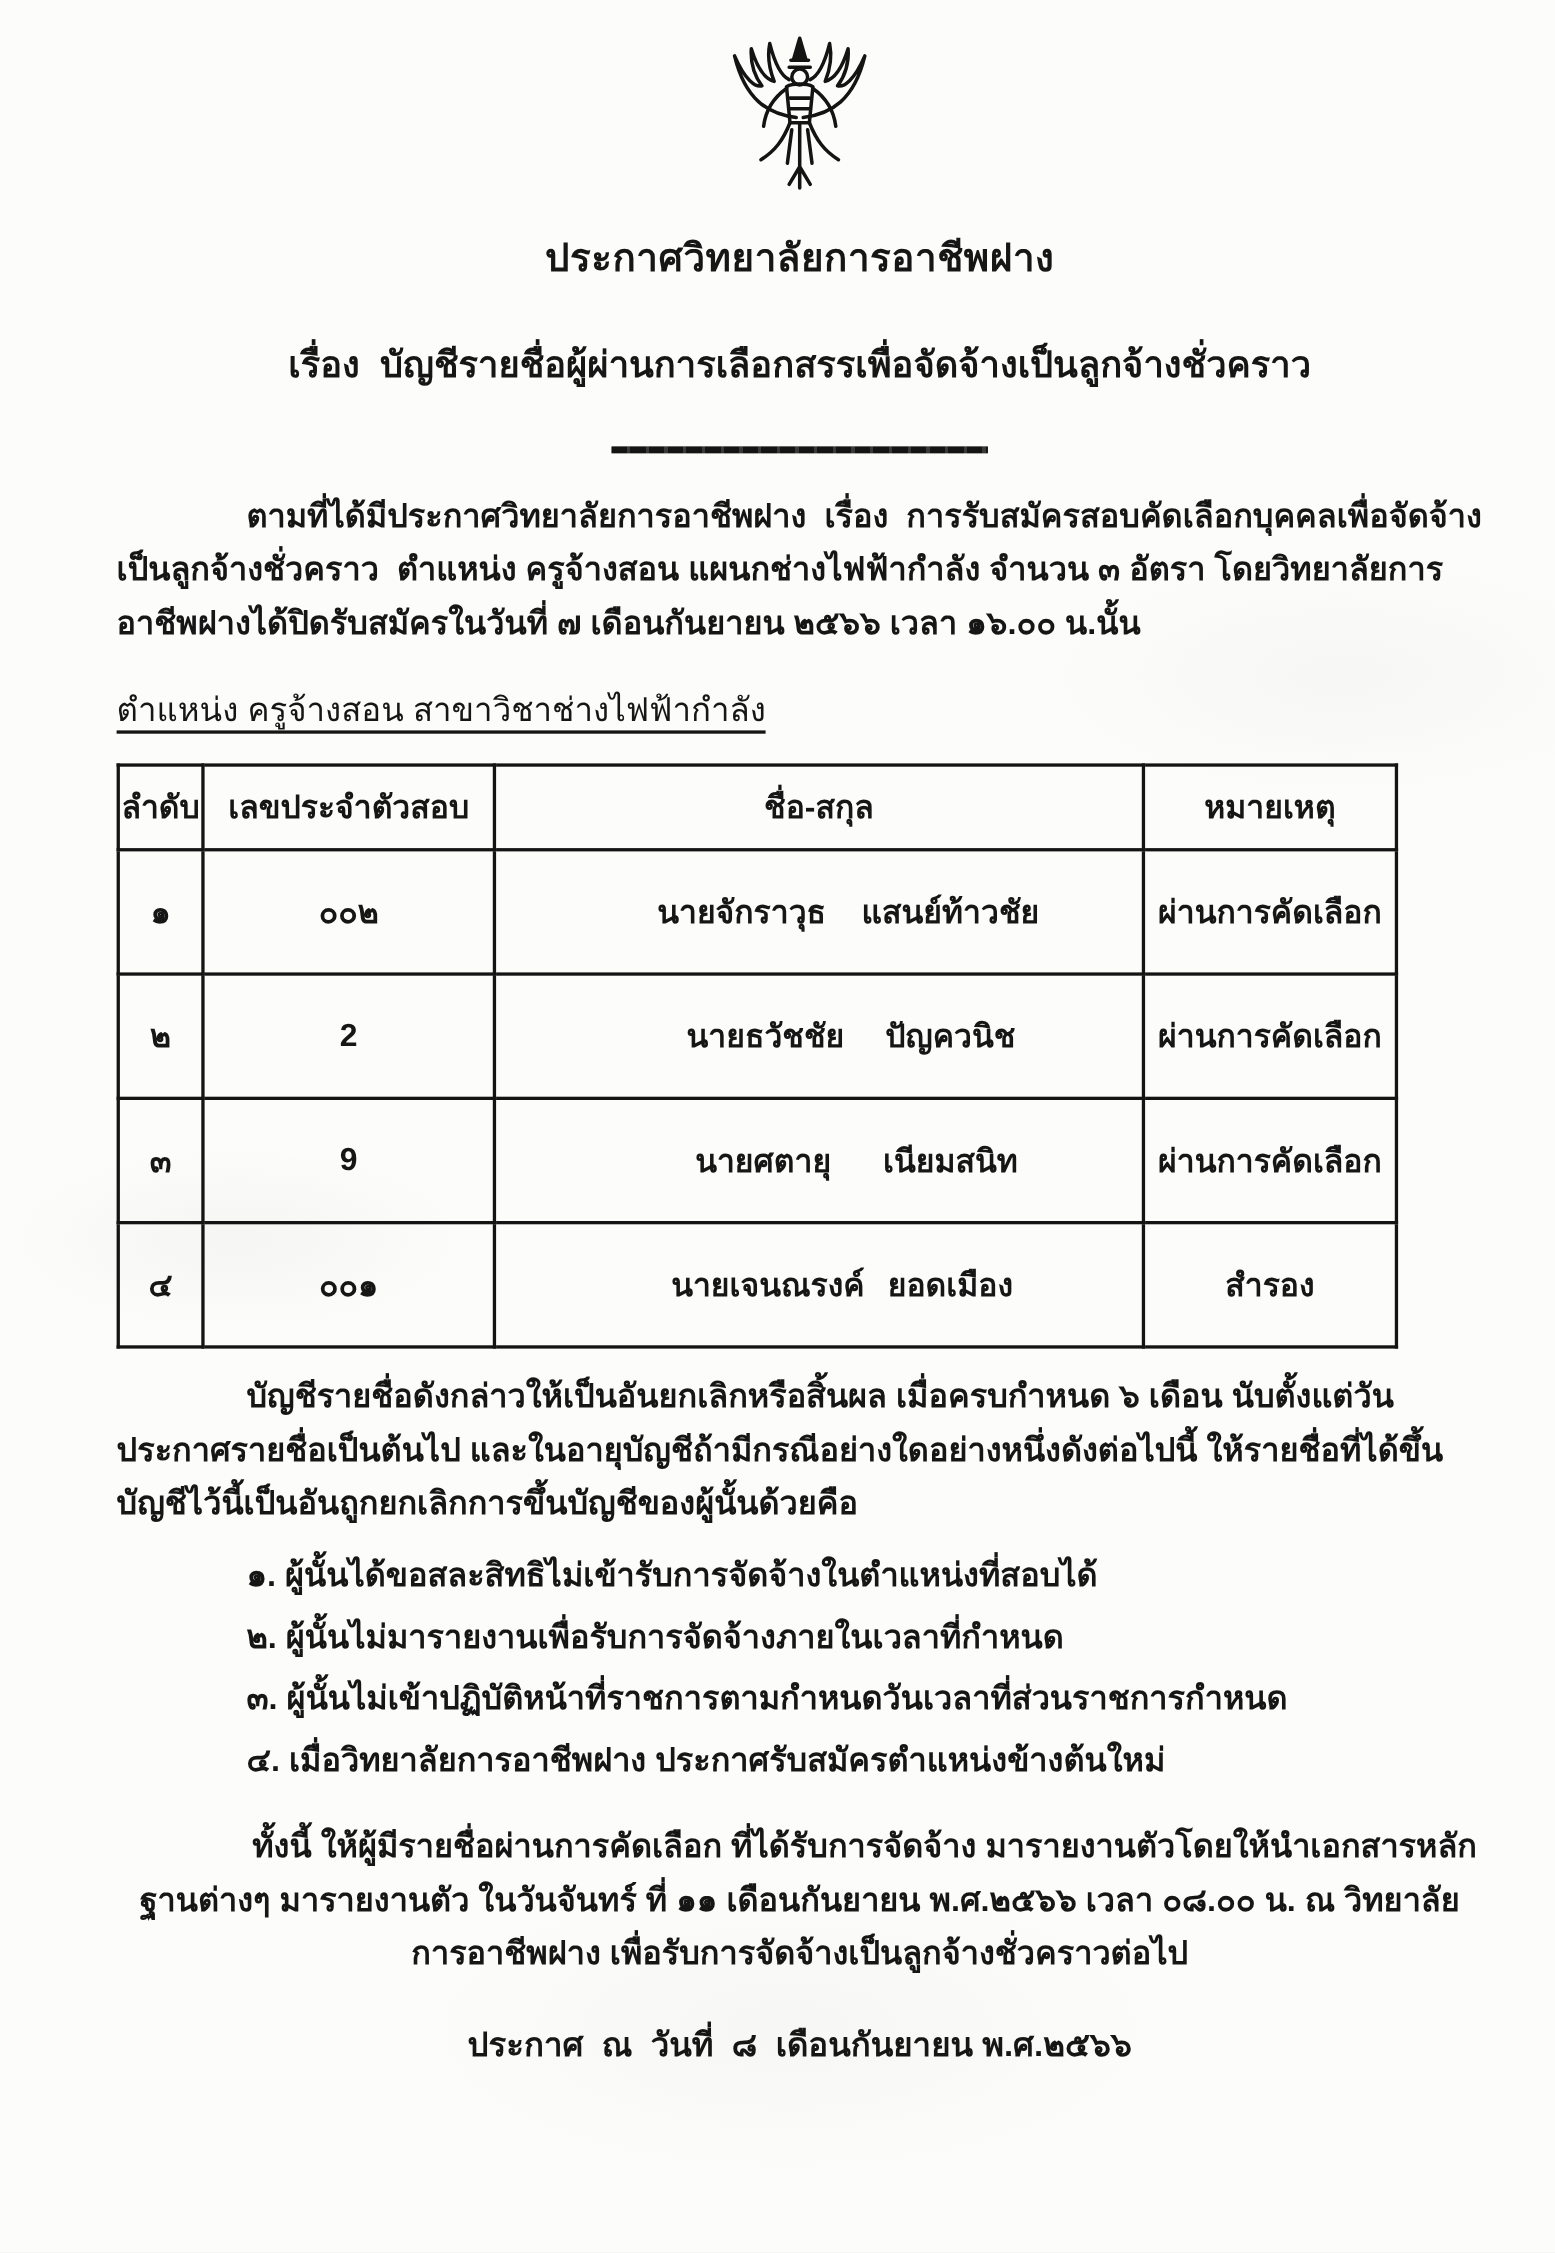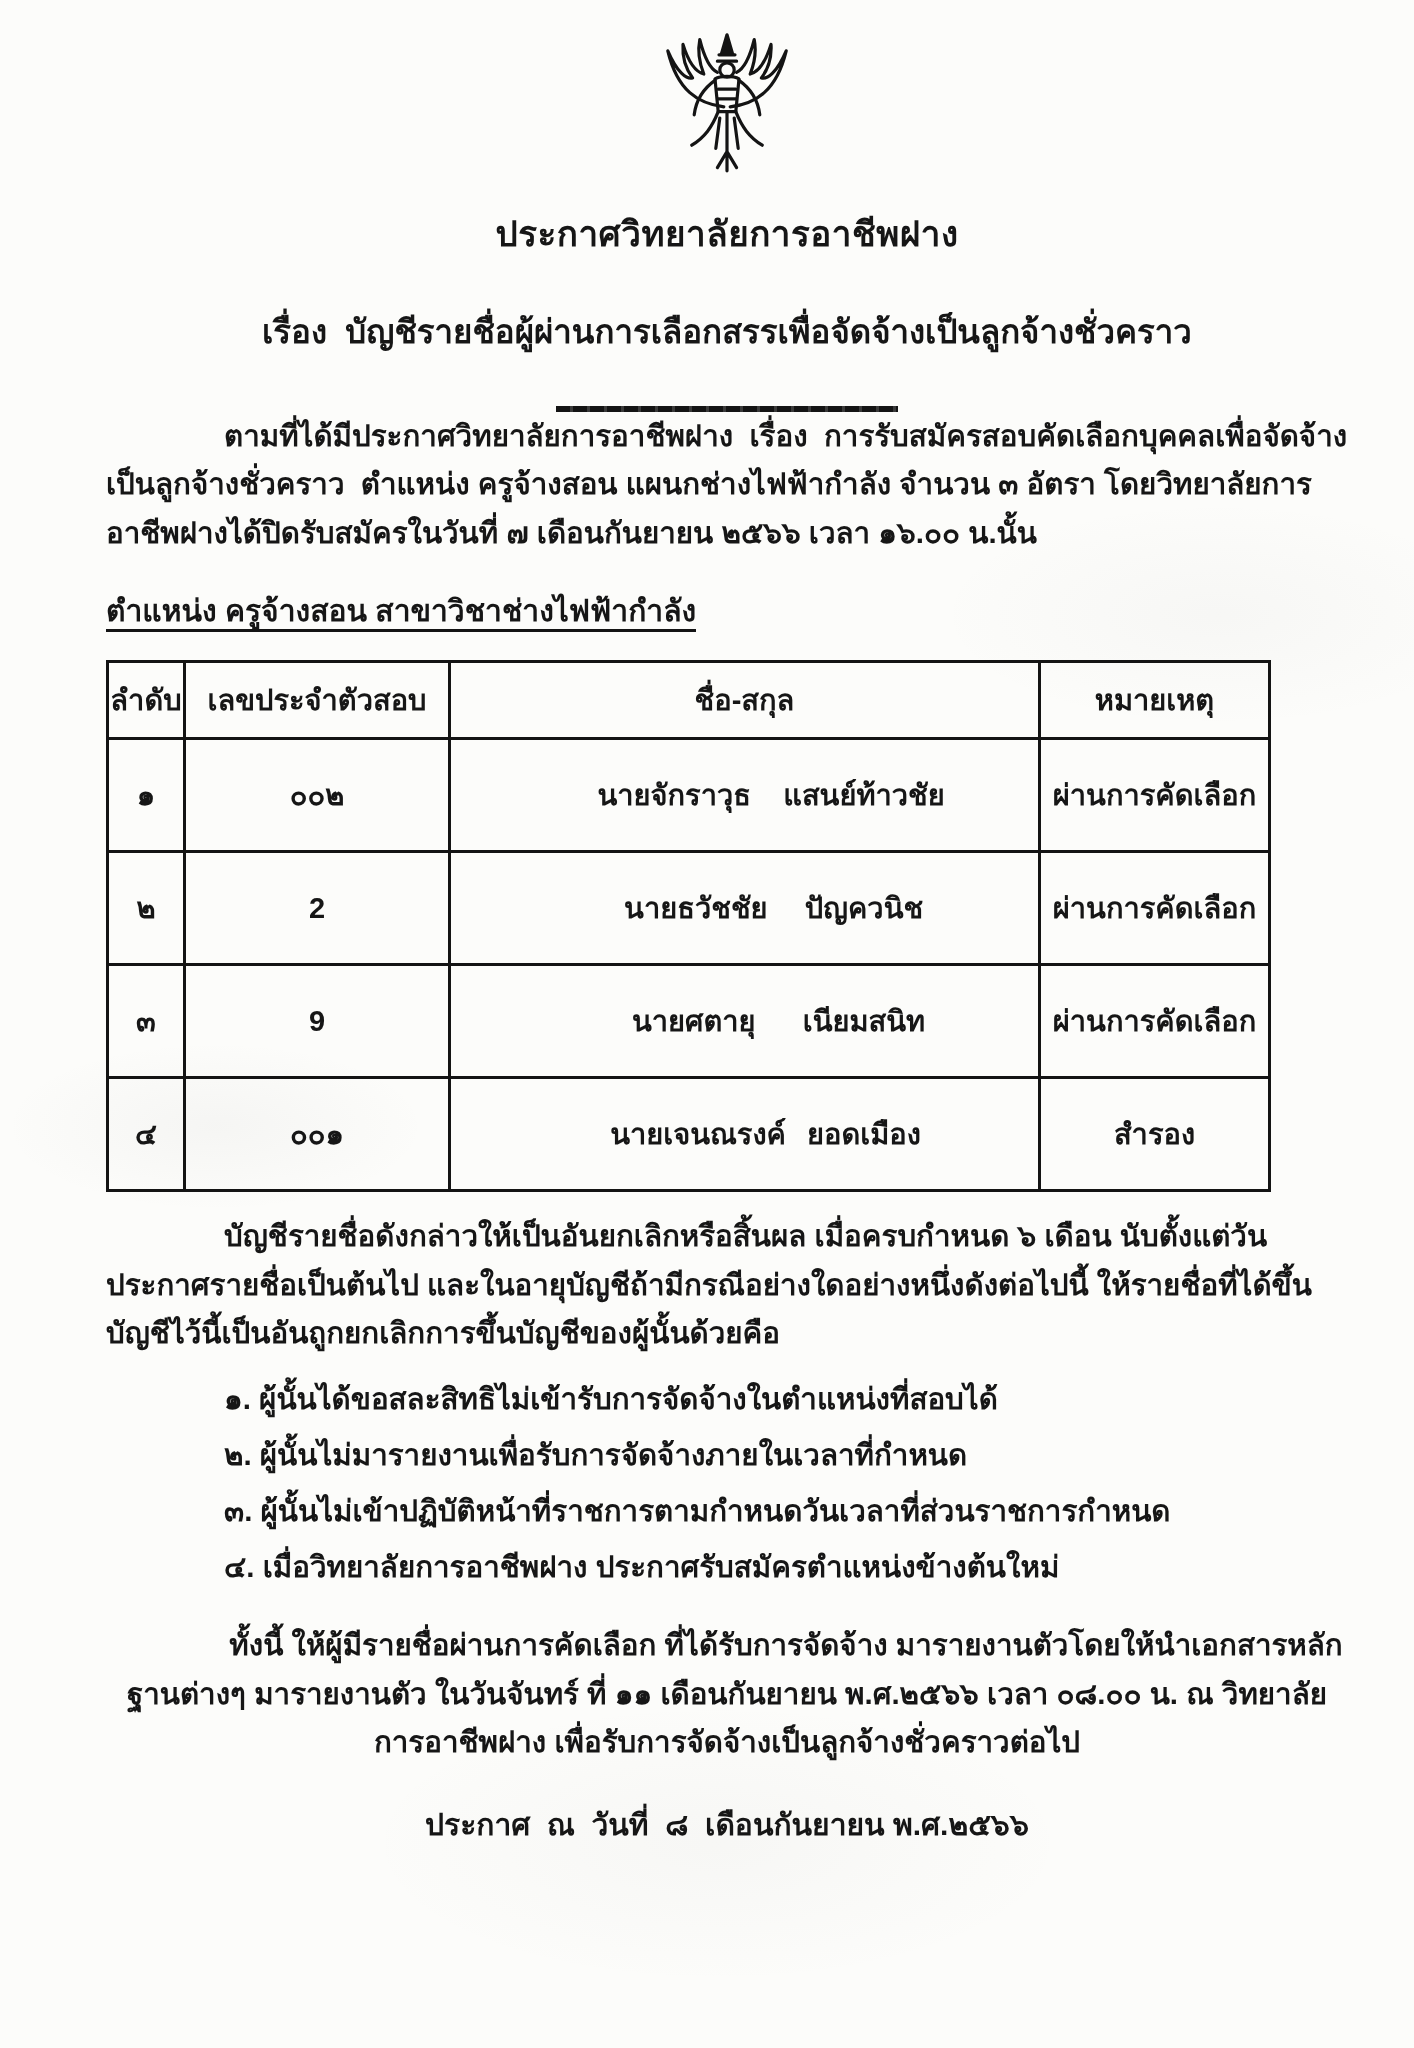--- a/index.html
+++ b/index.html
@@ -24,23 +24,23 @@
   .emblem-wrap{display:flex;justify-content:center;height:162px;margin-top:4px;}
   .emblem-wrap svg{height:160px;width:auto;}
 
   .doc-title{font-size:35px;font-weight:700;margin-top:14px;letter-spacing:.5px;}
   .doc-subject{font-size:33px;font-weight:700;margin-top:44px;}
   .divider{width:342px;height:6px;background:#141414;margin:48px auto 0 auto;
     background-image:repeating-linear-gradient(90deg,#141414 0 14px,#3a3a3a 14px 17px);}
 
   .para{font-size:29.5px;line-height:1.64;font-weight:600;text-align:left;
     text-indent:118px;margin:0;}
-  .p1{}
+  .p1{margin-top:34px;}
   .p2{margin-top:16px;}
-  .section-heading{margin-top:30px;font-size:30px;font-weight:700;}
+  .section-heading{margin-top:30px;font-size:30px;font-weight:400;}
   .section-heading span{border-bottom:3px solid #141414;padding-bottom:2px;}
 
   table.roster{border-collapse:collapse;table-layout:fixed;width:1162px;margin-top:26px;border-radius:16px;}
   table.roster col.c1{width:77px;} table.roster col.c2{width:265px;}
   table.roster col.c3{width:590px;} table.roster col.c4{width:230px;}
   table.roster th,table.roster td{border:3px solid #141414;font-weight:700;}
   table.roster th{height:72px;font-size:29px;text-align:center;}
   table.roster td{height:108px;font-size:29px;text-align:center;}
   td.name-cell{text-align:left;padding-left:22px;font-family:Liberation Serif, serif;}
   td.name-cell .fn{display:inline-block;min-width:218px;}

